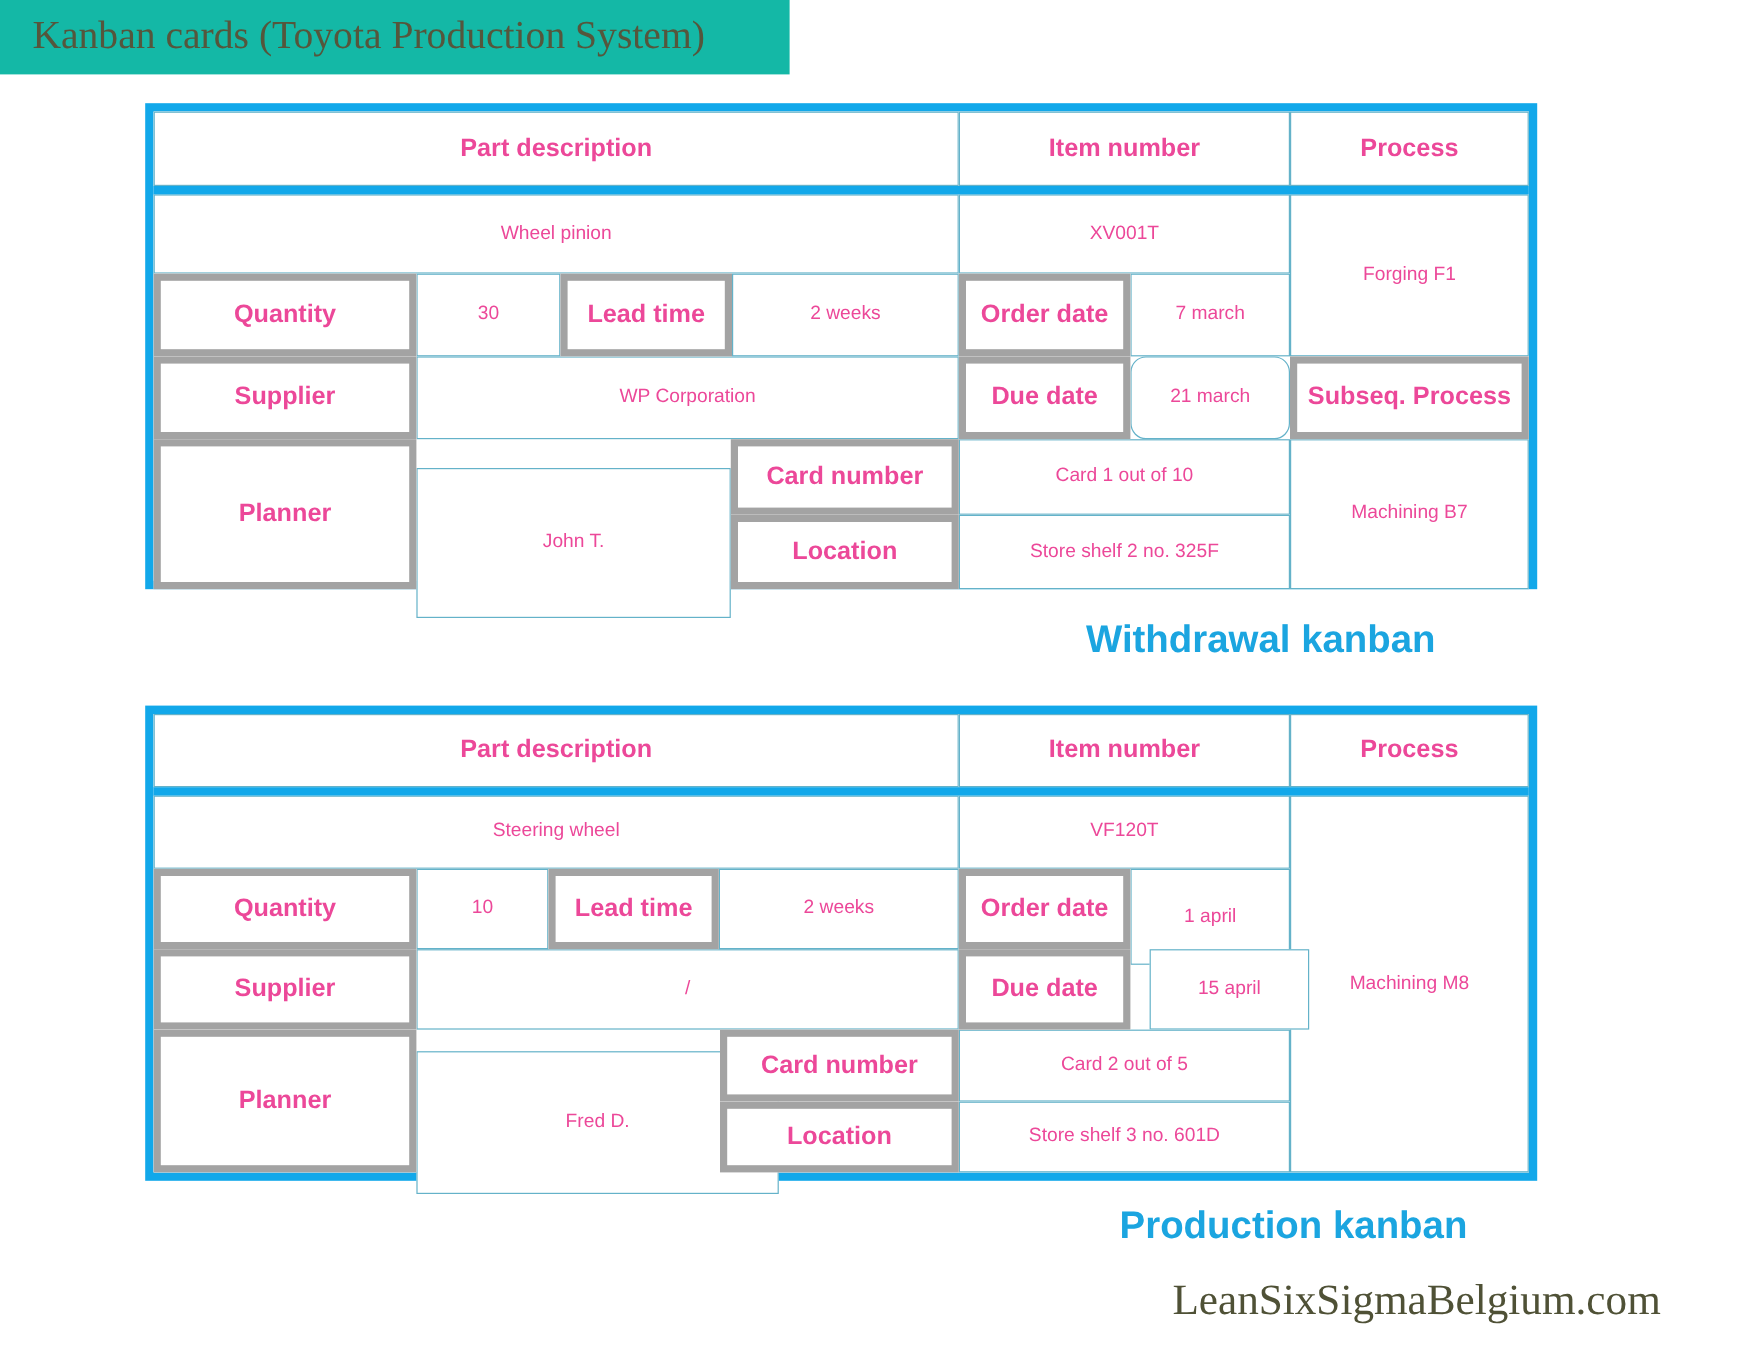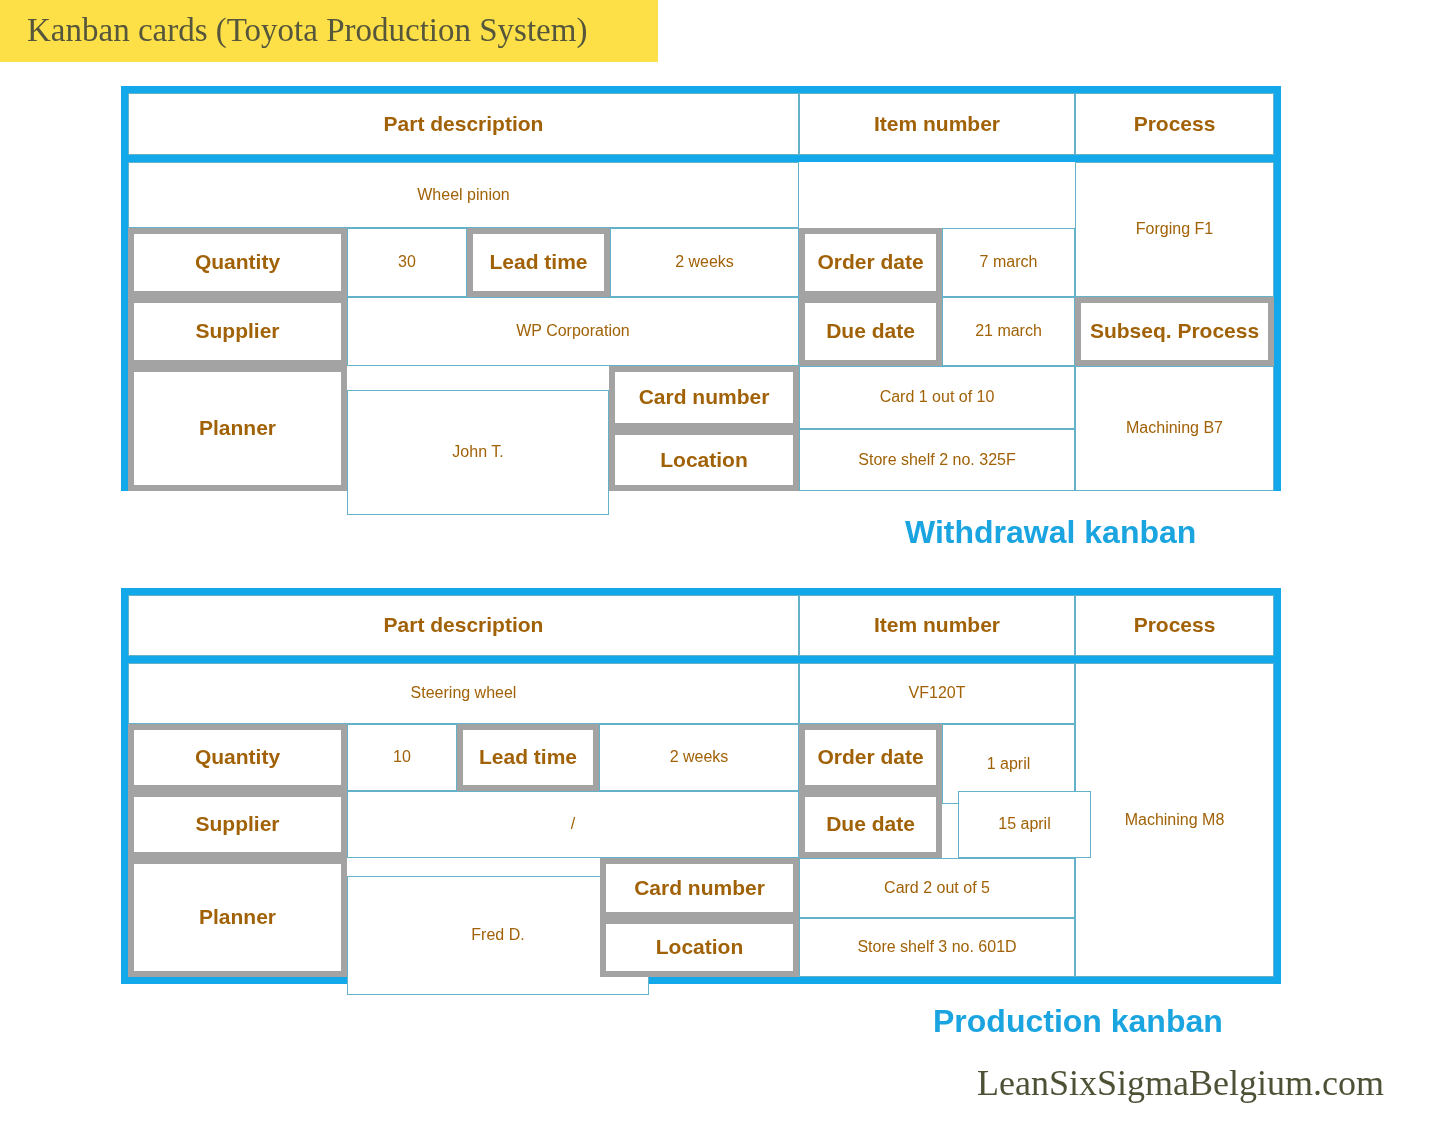--- a/index.html
+++ b/index.html
@@ -15,21 +15,21 @@
     overflow: hidden;
   }
 
   
   .title-band {
     position: absolute;
     left: 0;
     top: 0;
     width: 658px;
     height: 62px;
-    background: #fde047;
+    background: #14b8a6;
   }
   .title-text {
     position: absolute;
     left: 27px;
     top: 12px;
     font-family: "Liberation Serif", serif;
     font-size: 33px;
     color: #55563c;
     letter-spacing: 0px;
     white-space: nowrap;
@@ -46,21 +46,21 @@
   #kanban-production { left: 121px; top: 588px; width: 1160px; height: 396px; }
 
   
   .cell {
     position: absolute;
     box-sizing: border-box;
     display: flex;
     align-items: center;
     justify-content: center;
     text-align: center;
-    color: #a16207;
+    color: #ec4899;
     background: #ffffff;
     line-height: 1.15;
   }
   
   .cell.thin {
     border: 1px solid #64b2c9;
   }
   
   .cell.thick {
     border: 6px solid #a3a3a3;
@@ -116,33 +116,34 @@
 
 <div class="kanban" id="kanban-withdrawal">
 
   <div class="cell thin header" style="left:0px; top:0px; width:671px; height:62px;">Part description</div>
   <div class="cell thin header" style="left:671px; top:0px; width:276px; height:62px;">Item number</div>
   <div class="cell thin header" style="left:947px; top:0px; width:199px; height:62px;">Process</div>
 
   <div class="bar" style="left:0px; top:62px; width:1146px; height:7px;"></div>
 
   <div class="cell thin value" style="left:0px; top:69px; width:671px; height:66px;">Wheel pinion</div>
+  <div class="cell thin value" style="left:671px; top:69px; width:276px; height:66px;">XV001T</div>
   <div class="cell thin value" style="left:947px; top:69px; width:199px; height:135px;">Forging F1</div>
 
   <div class="cell thick label" style="left:0px; top:135px; width:219px; height:69px;">Quantity</div>
   <div class="cell thin value" style="left:219px; top:135px; width:120px; height:69px;">30</div>
   <div class="cell thick label" style="left:339px; top:135px; width:143px; height:69px;">Lead time</div>
   <div class="cell thin value" style="left:482px; top:135px; width:189px; height:69px;">2 weeks</div>
   <div class="cell thick label" style="left:671px; top:135px; width:143px; height:69px;">Order date</div>
   <div class="cell thin value" style="left:814px; top:135px; width:133px; height:69px;">7 march</div>
 
   <div class="cell thick label" style="left:0px; top:204px; width:219px; height:69px;">Supplier</div>
   <div class="cell thin value" style="left:219px; top:204px; width:452px; height:69px;">WP Corporation</div>
   <div class="cell thick label" style="left:671px; top:204px; width:143px; height:69px;">Due date</div>
-  <div class="cell thin value" style="left:814px; top:204px; width:133px; height:69px;">21 march</div>
+  <div class="cell thin value" style="left:814px; top:204px; width:133px; height:69px;border-radius:13px;">21 march</div>
   <div class="cell thick label" style="left:947px; top:204px; width:199px; height:69px;">Subseq. Process</div>
 
   <div class="cell thick label" style="left:0px; top:273px; width:219px; height:125px;">Planner</div>
   <div class="cell thin value" style="left:219px; top:273px; width:262px; height:125px;margin-top:24px;">John T.</div>
   <div class="cell thick label" style="left:481px; top:273px; width:190px; height:63px;">Card number</div>
   <div class="cell thin value" style="left:671px; top:273px; width:276px; height:63px;">Card 1 out of 10</div>
   <div class="cell thick label" style="left:481px; top:336px; width:190px; height:62px;">Location</div>
   <div class="cell thin value" style="left:671px; top:336px; width:276px; height:62px;">Store shelf 2 no. 325F</div>
   <div class="cell thin value" style="left:947px; top:273px; width:199px; height:125px;">Machining B7</div>
 </div>

